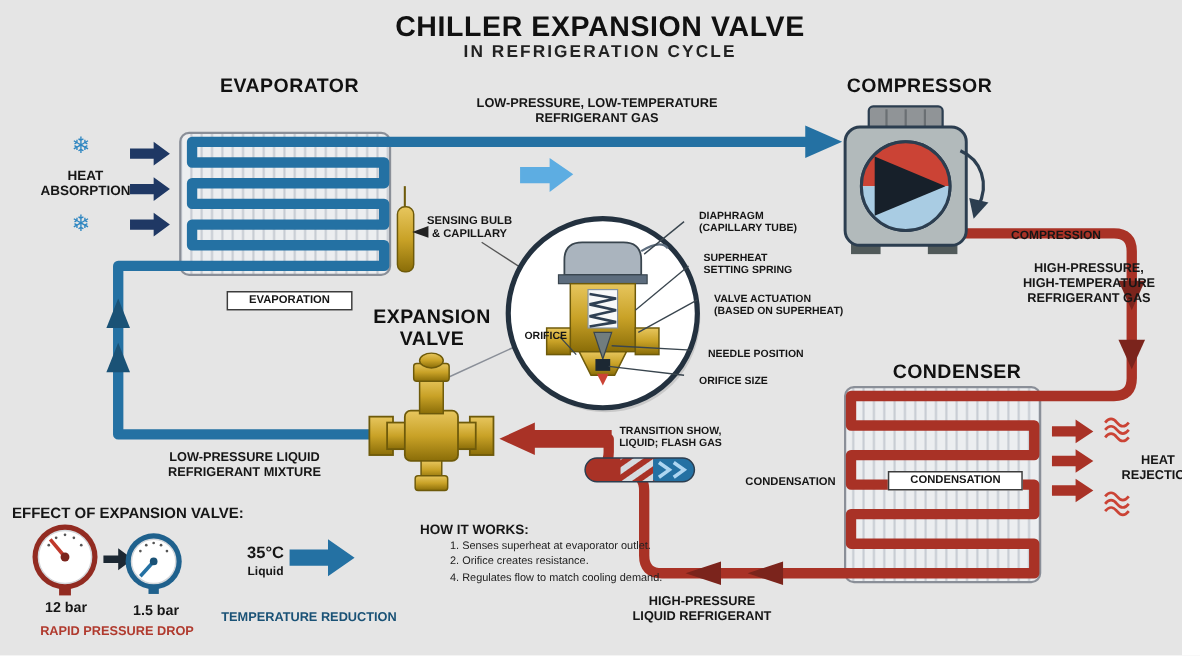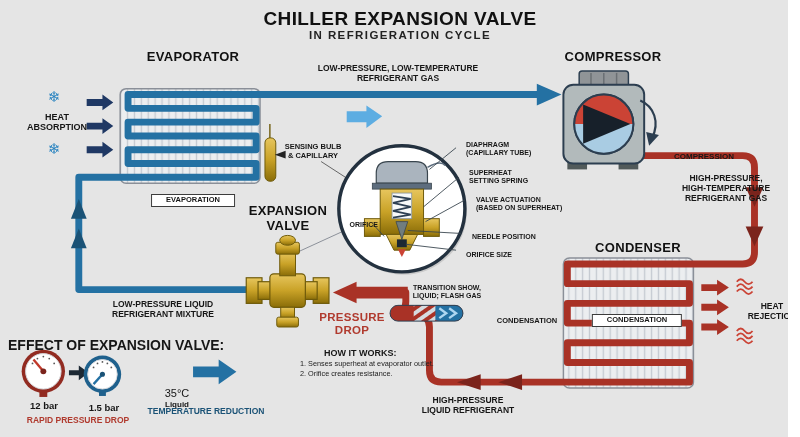--- a/index.html
+++ b/index.html
@@ -17,21 +17,21 @@
   .title-sub  { font-size:11.5px; font-weight:700; letter-spacing:1.4px; color:#222; }
   .comp-h { font-size:13px; font-weight:800; color:#111; letter-spacing:.3px; }
   .boxed  { background:#fff; border:1px solid #3c3c3c; padding:1px 14px; font-size:7.5px; font-weight:700; }
   .cap    { font-size:8.5px; }
   .tiny   { font-size:7px; line-height:1.2; }
   .tiny2  { font-size:7.5px; line-height:1.2; }
   .red    { color:#b03a2e; }
   .blue   { color:#1a5276; }
   .pdrop  { font-size:11.5px; font-weight:800; color:#b03a2e; letter-spacing:.3px; }
   .flake  { position:absolute; transform:translateX(-50%); color:#2e86c1; font-size:15px; }
-  .bigv   { font-size:11px; font-weight:400;margin-top:24px; }
+  .bigv   { font-size:11px; font-weight:700; }
   .smv    { font-size:8px; font-weight:700; }
   .steps  { position:absolute; left:280px; top:359px; width:186px; font-size:7.3px;
             font-weight:500; color:#222; line-height:1.3; text-align:left;margin-left:20px; }
   .steps div { margin-bottom:1px; white-space:normal; }
 </style>
 </head>
 <body>
 
 <div class="stage">
 
@@ -231,24 +231,20 @@
   <div class="lbl cap" style="left:468px; top:396px;">
     <div>HIGH-PRESSURE</div>
     <div>LIQUID REFRIGERANT</div>
   </div>
 
   <div class="lbl tiny" style="left:447px; top:284px;">
     <div>TRANSITION SHOW,</div>
     <div>LIQUID; FLASH GAS</div>
   </div>
 
-  <div class="lbl pdrop" style="left:352px; top:311px;">
-    <div>PRESSURE</div>
-    <div>DROP</div>
-  </div>
 
   <div class="flake" style="left:54px; top:88px;">❄</div>
   <div class="lbl" style="left:57px; top:112px; font-size:9px; font-weight:800;">
     <div>HEAT</div>
     <div>ABSORPTION</div>
   </div>
   <div class="flake" style="left:54px; top:140px;">❄</div>
 
   <div class="lbl" style="left:772px; top:302px; font-size:8.5px; font-weight:800;">
     <div>HEAT</div>
@@ -268,30 +264,31 @@
     <div>SETTING SPRING</div>
   </div>
   <div class="lbl la tiny" style="left:476px; top:196px;">
     <div>VALVE ACTUATION</div>
     <div>(BASED ON SUPERHEAT)</div>
   </div>
   <div class="lbl la tiny" style="left:472px; top:233px;">NEEDLE POSITION</div>
   <div class="lbl la tiny" style="left:466px; top:251px;">ORIFICE SIZE</div>
   <div class="lbl ra tiny" style="left:378px; top:221px;">ORIFICE</div>
 
-  <div class="lbl la" style="left:8px; top:337px; font-size:14px; font-weight:800;">EFFECT OF EXPANSION VALVE:</div>
+  <div class="lbl la" style="left:8px; top:337px; font-size:10px; font-weight:800;">EFFECT OF EXPANSION VALVE:</div>
   <div class="lbl" style="left:44px; top:401px; font-size:9.5px; font-weight:800;">12 bar</div>
   <div class="lbl" style="left:104px; top:403px; font-size:9.5px; font-weight:800;">1.5 bar</div>
   <div class="lbl red" style="left:78px; top:416px; font-size:8.5px; font-weight:800;">RAPID PRESSURE DROP</div>
 
   <div class="lbl" style="left:177px; top:363px;">
     <div class="bigv">35°C</div>
     <div class="smv">Liquid</div>
   </div>
   <div class="lbl blue" style="left:206px; top:407px; font-size:8.5px; font-weight:800;text-align:right;">TEMPERATURE REDUCTION</div>
 
-  <div class="lbl la" style="left:280px; top:348px; font-size:9px; font-weight:800;margin-left:44px;">HOW IT WORKS:</div>
+  <div class="lbl la" style="left:280px; top:348px; font-size:9px; font-weight:800;">HOW IT WORKS:</div>
   <div class="steps">
     <div>1. Senses superheat at evaporator outlet.</div>
     <div>2. Orifice creates resistance.</div>
+    <div>4. Regulates flow to match cooling demand.</div>
   </div>
 
 </div>
 
 </body></html>

